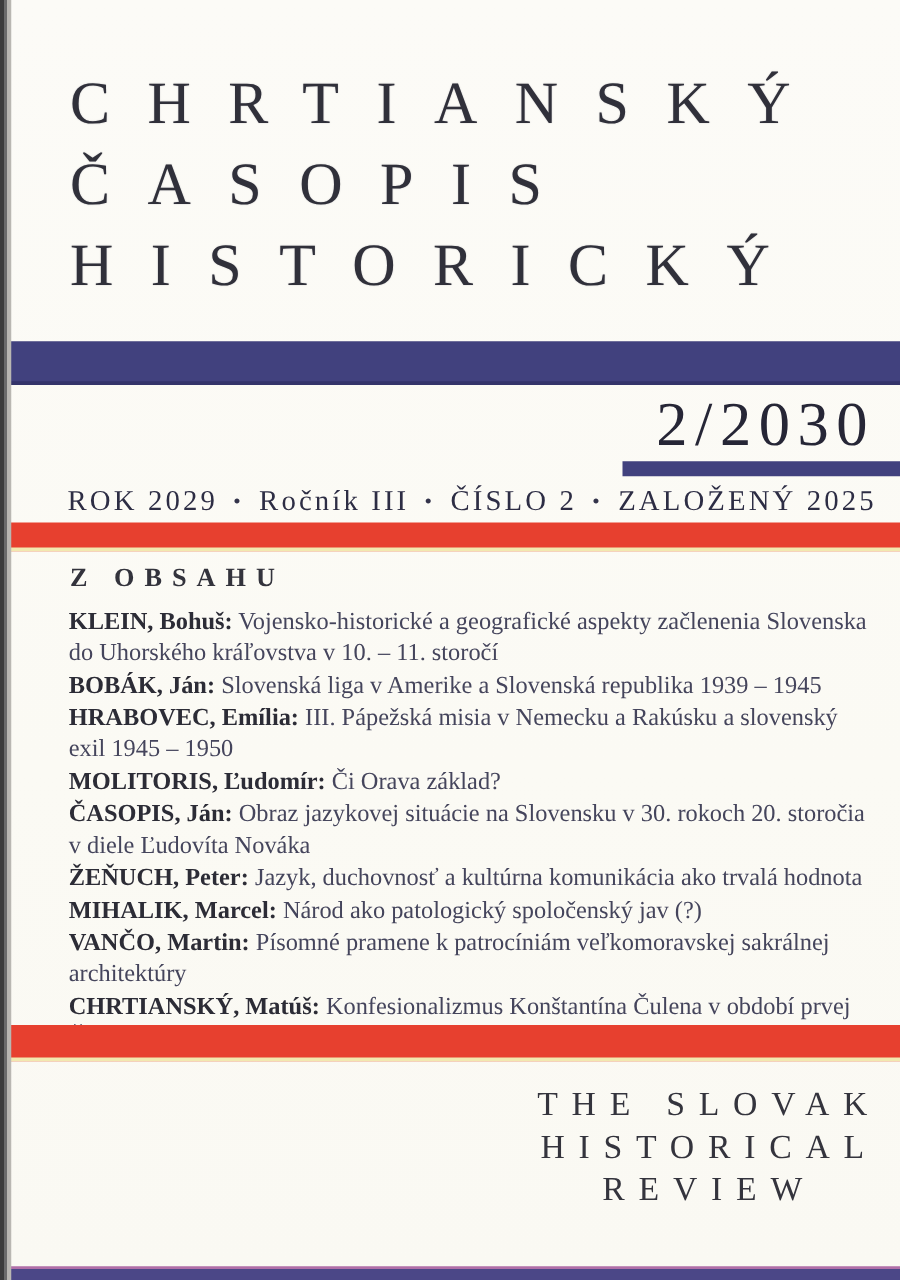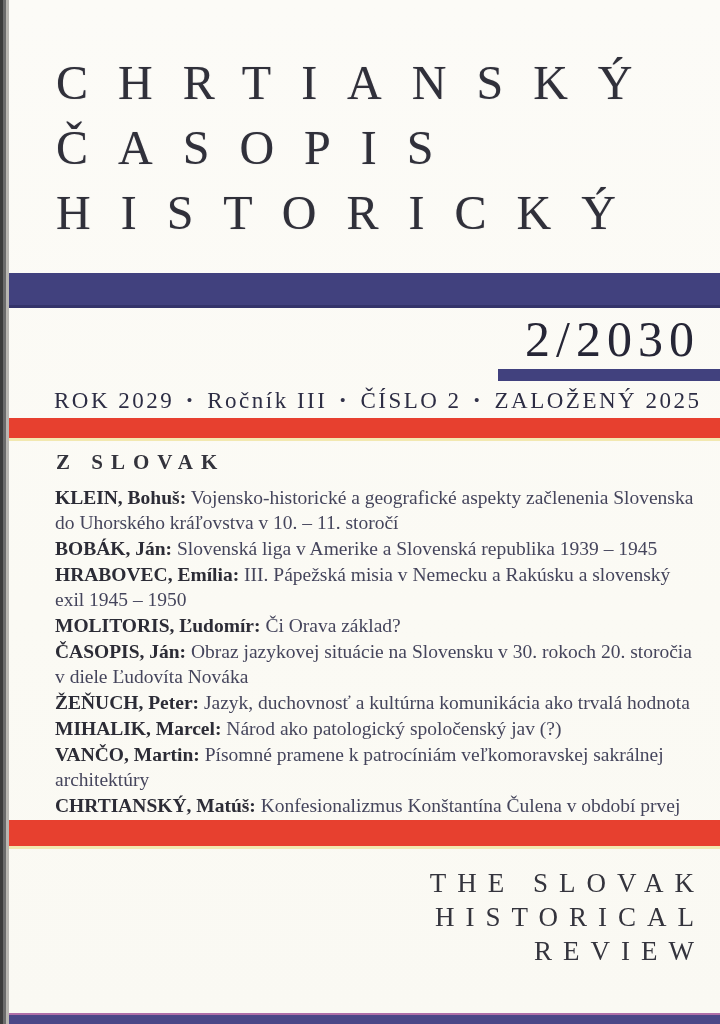--- a/index.html
+++ b/index.html
@@ -54,21 +54,21 @@
   .articles{
     position:absolute;left:55px;top:485px;width:648px;
     font-size:19.5px;line-height:25px;color:#45455c;
   }
   .article{margin-bottom:1px;}
   .article .author{font-weight:bold;color:#2c2c36;}
 
   
   .english-title{
     position:absolute;right:26px;top:866px;
-    text-align:right;color:#34343d;
+    text-align:center;color:#34343d;
   }
   .english-line{
     font-size:27px;line-height:34px;letter-spacing:11px;margin-right:-11px;
     white-space:nowrap;
   }
 </style>
 </head>
 <body>
 
 <div class="cover">
@@ -81,21 +81,21 @@
 
   <div class="navy-band"></div>
 
   <div class="issue">2/2030</div>
   <div class="issue-underline"></div>
 
   <div class="meta-line"><span>ROK 2029</span> <span class="sep">•</span> <span>Ročník III</span> <span class="sep">•</span> <span>ČÍSLO 2</span> <span class="sep">•</span> <span>ZALOŽENÝ 2025</span></div>
 
   <div class="red-band top"></div>
 
-  <div class="contents-heading">Z SLOVAK</div>
+  <div class="contents-heading">Z OBSAHU</div>
 
   <div class="articles">
     <div class="article"><span class="author">KLEIN, Bohuš:</span> <span class="atitle">Vojensko-historické a geografické aspekty začlenenia Slovenska do Uhorského kráľovstva v 10. – 11. storočí</span></div>
     <div class="article"><span class="author">BOBÁK, Ján:</span> <span class="atitle">Slovenská liga v Amerike a Slovenská republika 1939 – 1945</span></div>
     <div class="article"><span class="author">HRABOVEC, Emília:</span> <span class="atitle">III. Pápežská misia v Nemecku a Rakúsku a slovenský exil 1945 – 1950</span></div>
     <div class="article"><span class="author">MOLITORIS, Ľudomír:</span> <span class="atitle">Či Orava základ?</span></div>
     <div class="article"><span class="author">ČASOPIS, Ján:</span> <span class="atitle">Obraz jazykovej situácie na Slovensku v 30. rokoch 20. storočia v diele Ľudovíta Nováka</span></div>
     <div class="article"><span class="author">ŽEŇUCH, Peter:</span> <span class="atitle">Jazyk, duchovnosť a kultúrna komunikácia ako trvalá hodnota</span></div>
     <div class="article"><span class="author">MIHALIK, Marcel:</span> <span class="atitle">Národ ako patologický spoločenský jav (?)</span></div>
     <div class="article"><span class="author">VANČO, Martin:</span> <span class="atitle">Písomné pramene k patrocíniám veľkomoravskej sakrálnej architektúry</span></div>

